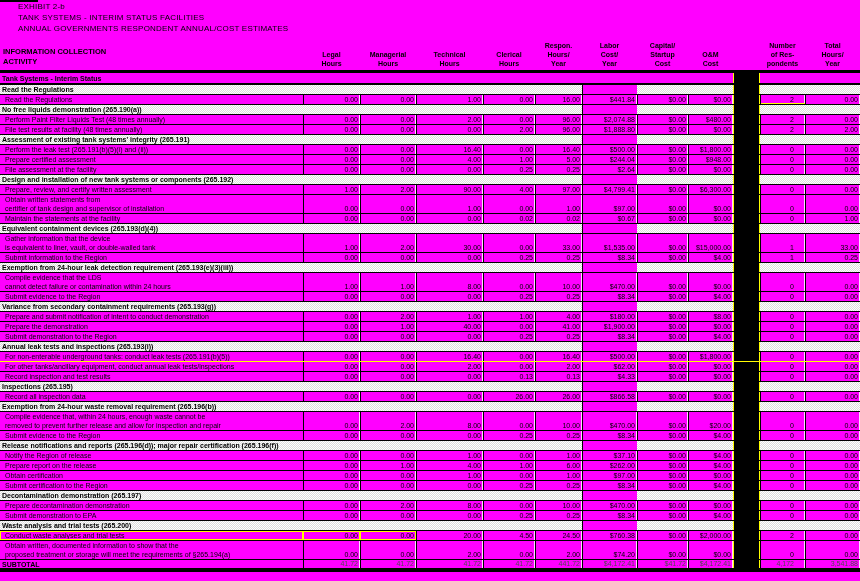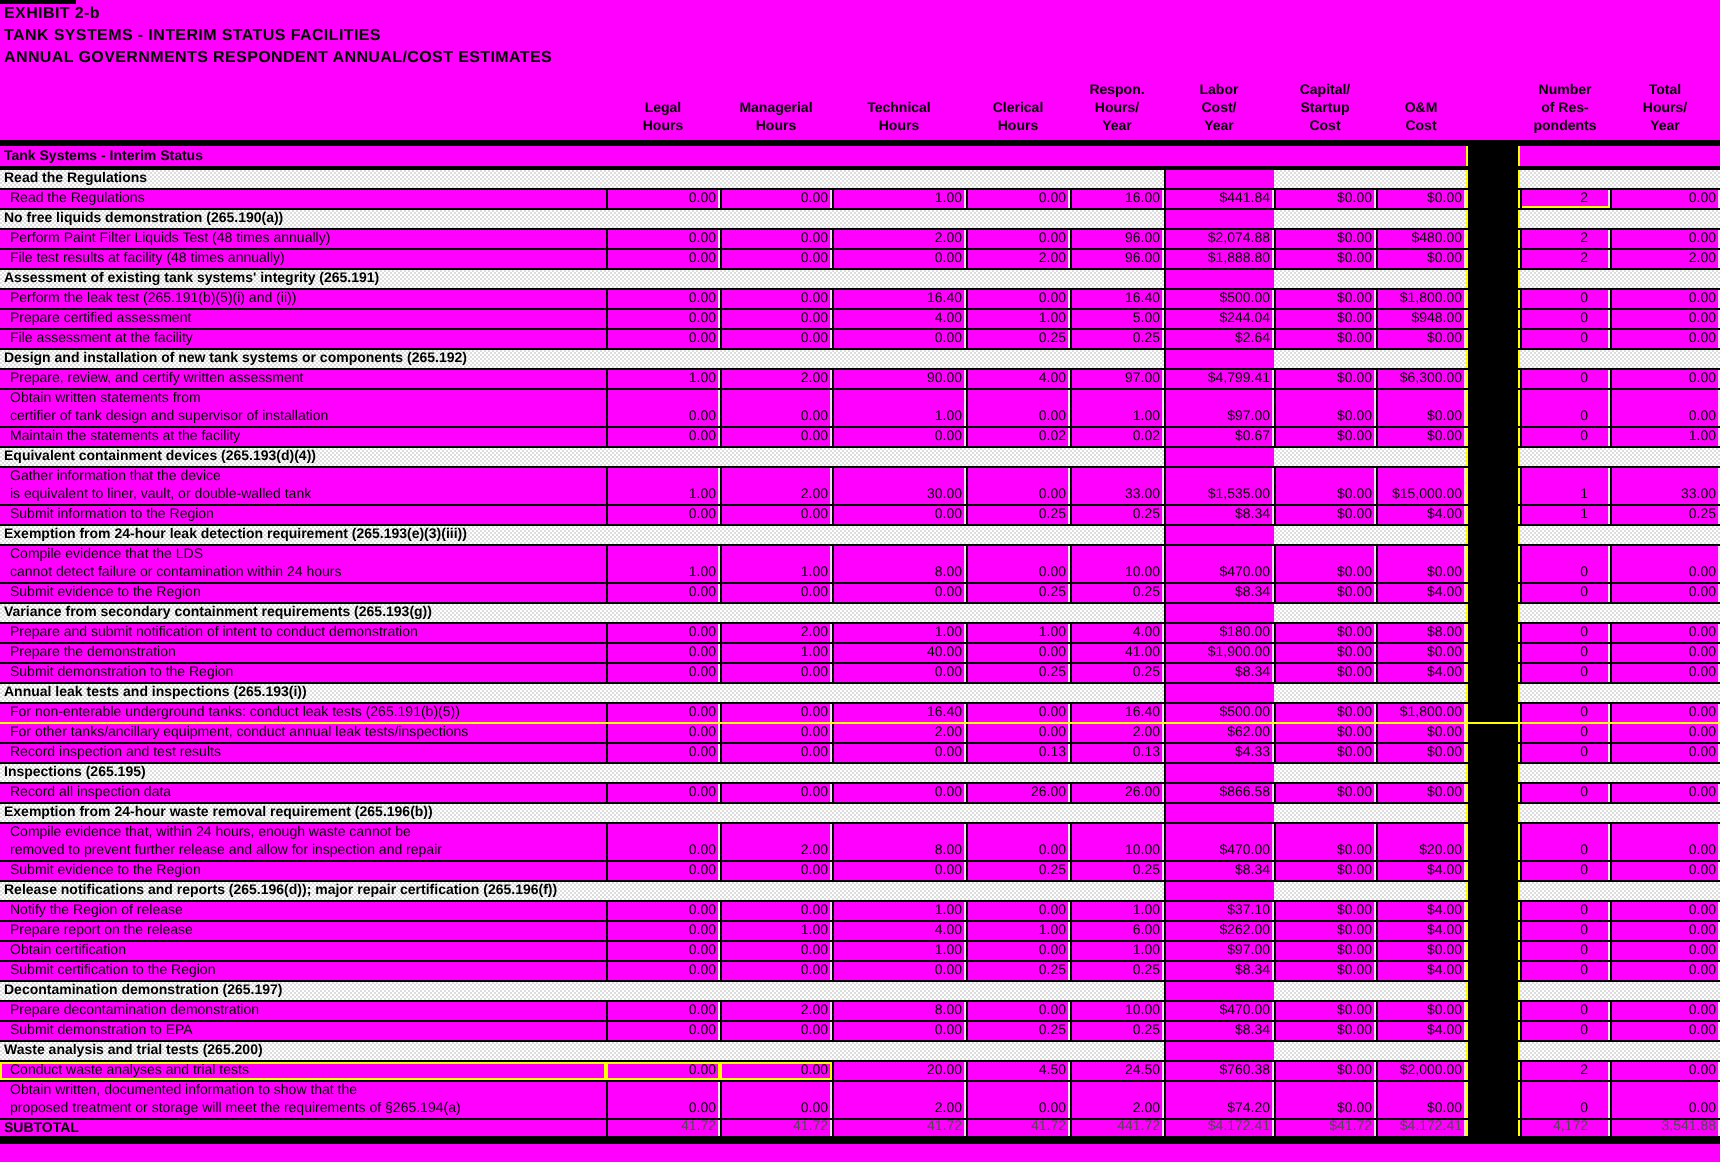--- a/index.html
+++ b/index.html
@@ -8,21 +8,21 @@
   html,body{margin:0;padding:0;background:#FF00FF;}
   #sheet{
     position:relative; width:860px; height:581px; overflow:hidden;
     background:var(--bg);
     font-family:"Liberation Sans", sans-serif;
     font-size:7px; color:#000; cursor:default;
   }
   .chip{position:absolute;left:0;top:0;width:38px;height:2px;background:#000;}
   
   #hdr{position:relative;height:70px;}
-  .title{position:absolute;left:2px;font-weight:bold;font-size:8px;white-space:nowrap;letter-spacing:.2px;}
+  .title{position:absolute;left:18px;font-weight:normal;font-size:8px;white-space:nowrap;letter-spacing:.2px;}
   #t1{top:2px;} #t2{top:13px;} #t3{top:24px;}
   #infocol{position:absolute;left:3px;bottom:3px;font-weight:bold;font-size:7.5px;line-height:10px;white-space:pre-line;}
   .colhead{position:absolute;bottom:2px;text-align:center;font-weight:bold;font-size:7px;line-height:9px;white-space:pre-line;}
   
   #tbl{position:absolute;left:0;top:70px;width:860px;border-top:2px solid #000;}
   .row{display:flex;width:860px;box-sizing:border-box;border-bottom:1px solid #000;}
   .cell{box-sizing:border-box;overflow:hidden;position:relative;display:flex;flex-direction:column;justify-content:flex-end;}
   .lbl{justify-content:center;padding-left:5px;line-height:9px;white-space:nowrap;}
   .val{align-items:flex-end;text-align:right;padding:0 2px 1px 0;background:var(--bg);
        border-left:1px solid #000;box-shadow:inset -1px 0 0 rgba(255,255,255,.85);}
@@ -50,20 +50,22 @@
 </style>
 </head>
 <body>
 
 <div id="sheet">
   <div class="chip"></div>
   <div id="hdr">
     <div class="title" id="t1">EXHIBIT 2-b</div>
     <div class="title" id="t2">TANK SYSTEMS - INTERIM STATUS FACILITIES</div>
     <div class="title" id="t3">ANNUAL GOVERNMENTS RESPONDENT ANNUAL/COST ESTIMATES</div>
+    <div id="infocol">INFORMATION COLLECTION
+ACTIVITY</div>
     <div id="colheads">
         <div class="colhead" style="left: 303px; width: 57px;">Legal
 Hours</div>
         <div class="colhead" style="left: 360px; width: 56px;">Managerial
 Hours</div>
         <div class="colhead" style="left: 416px; width: 67px;">Technical
 Hours</div>
         <div class="colhead" style="left: 483px; width: 52px;">Clerical
 Hours</div>
         <div class="colhead" style="left: 535px; width: 47px;">Respon.

